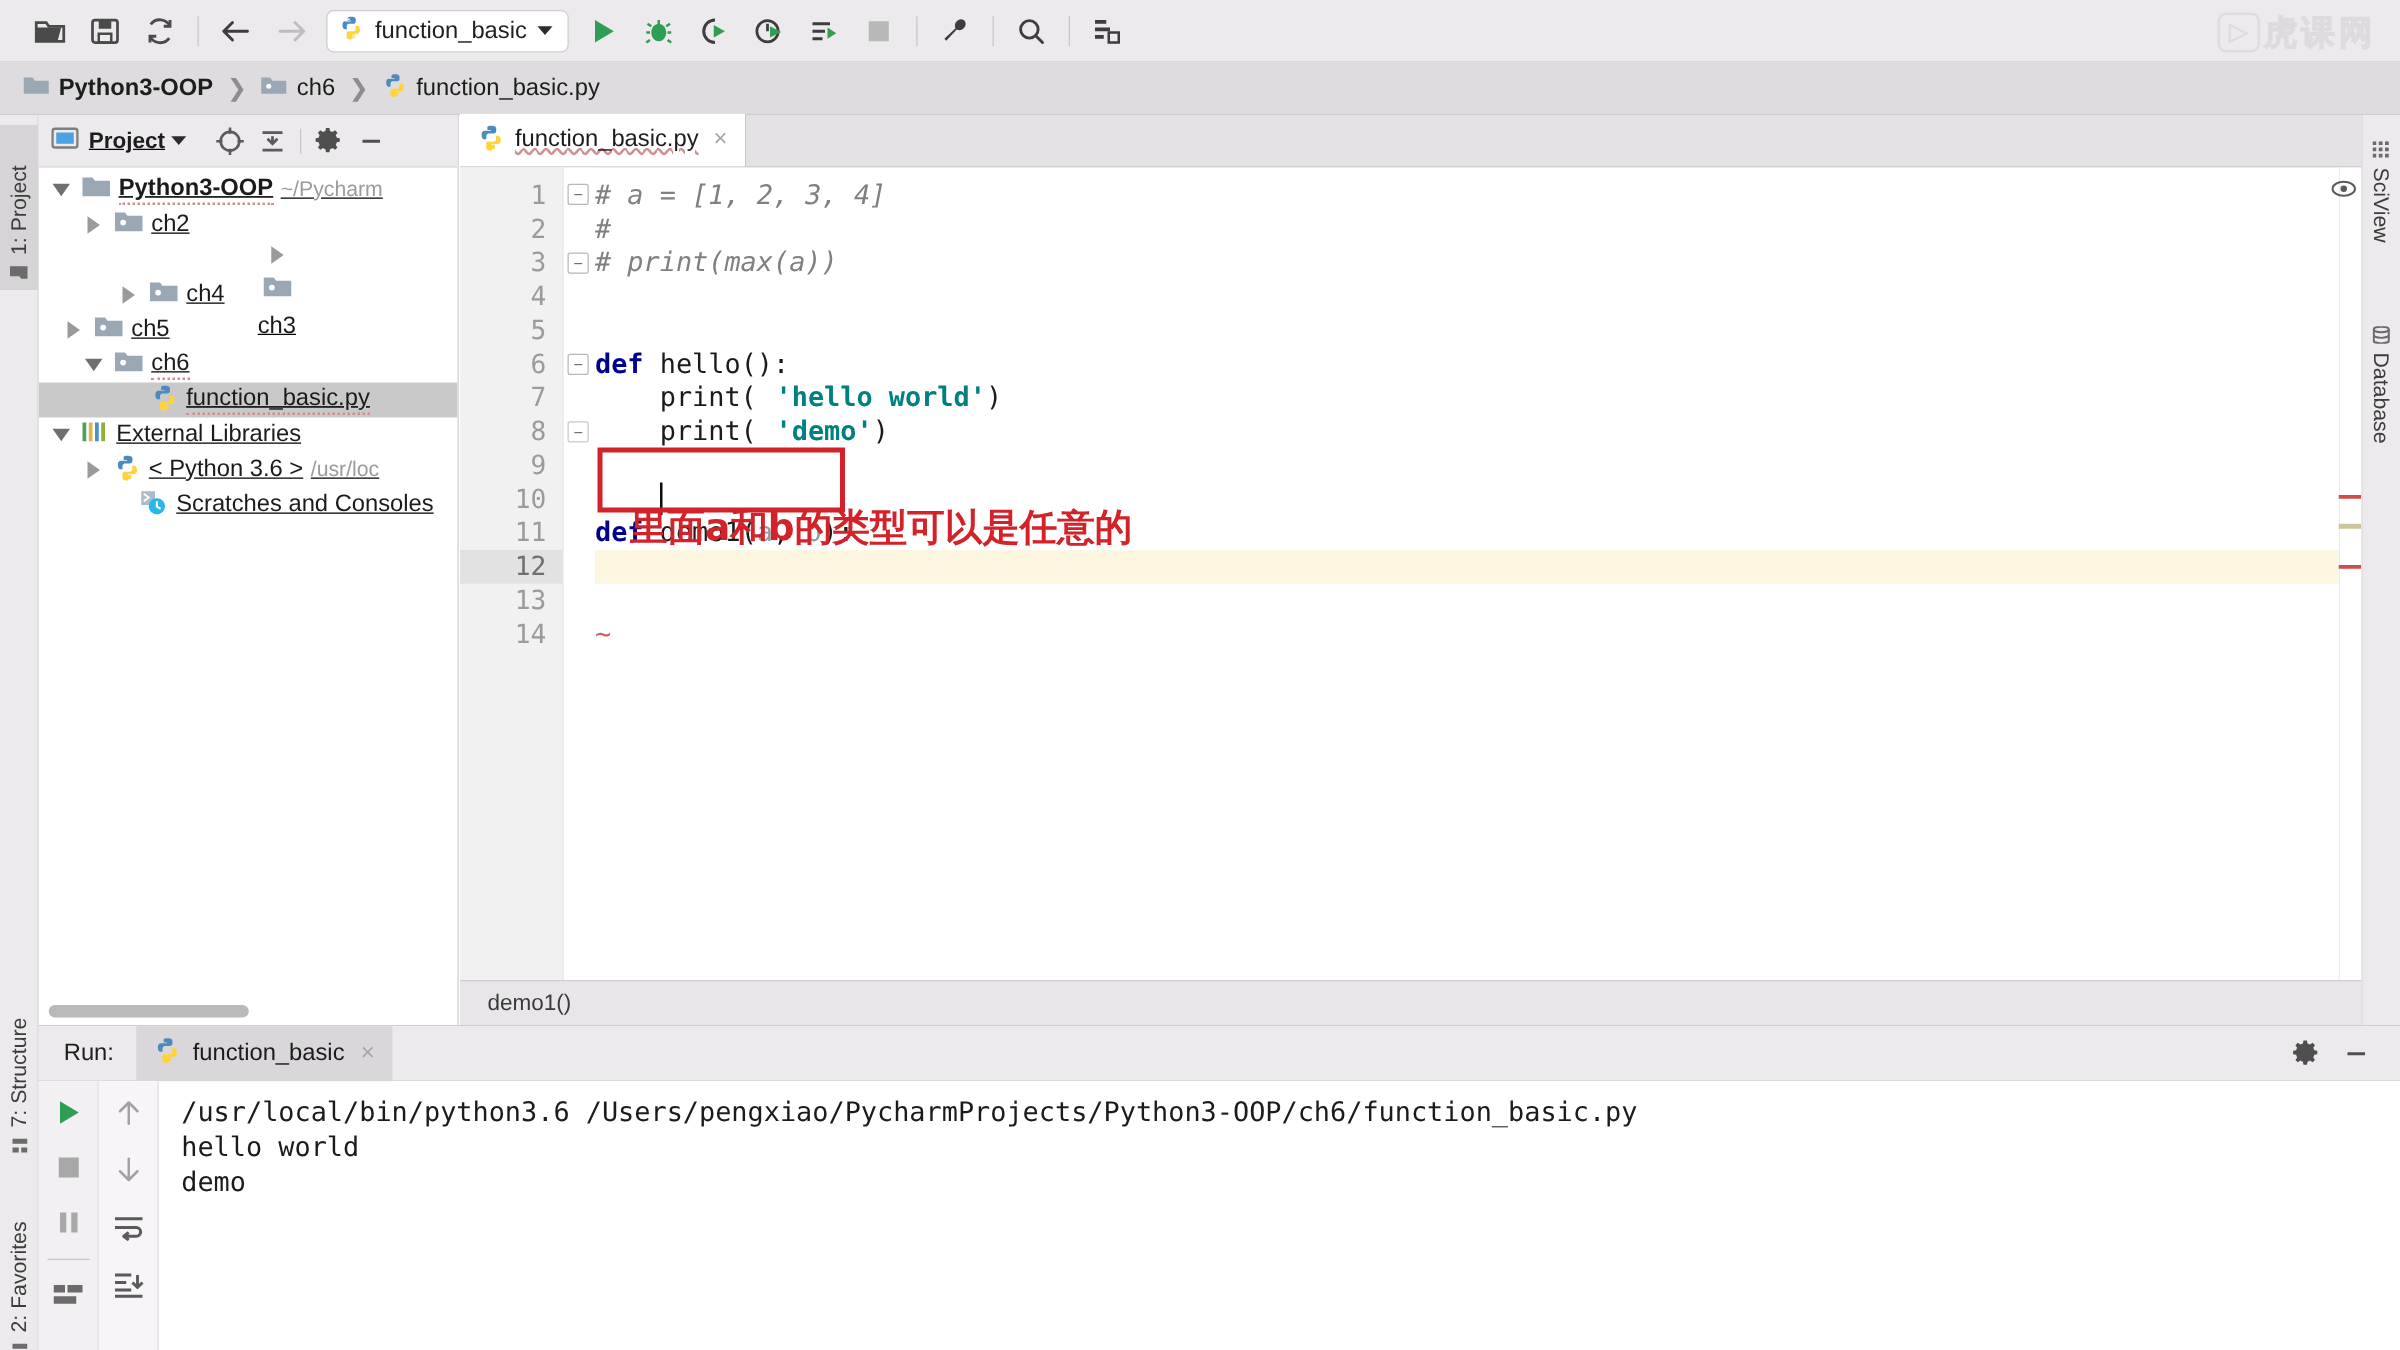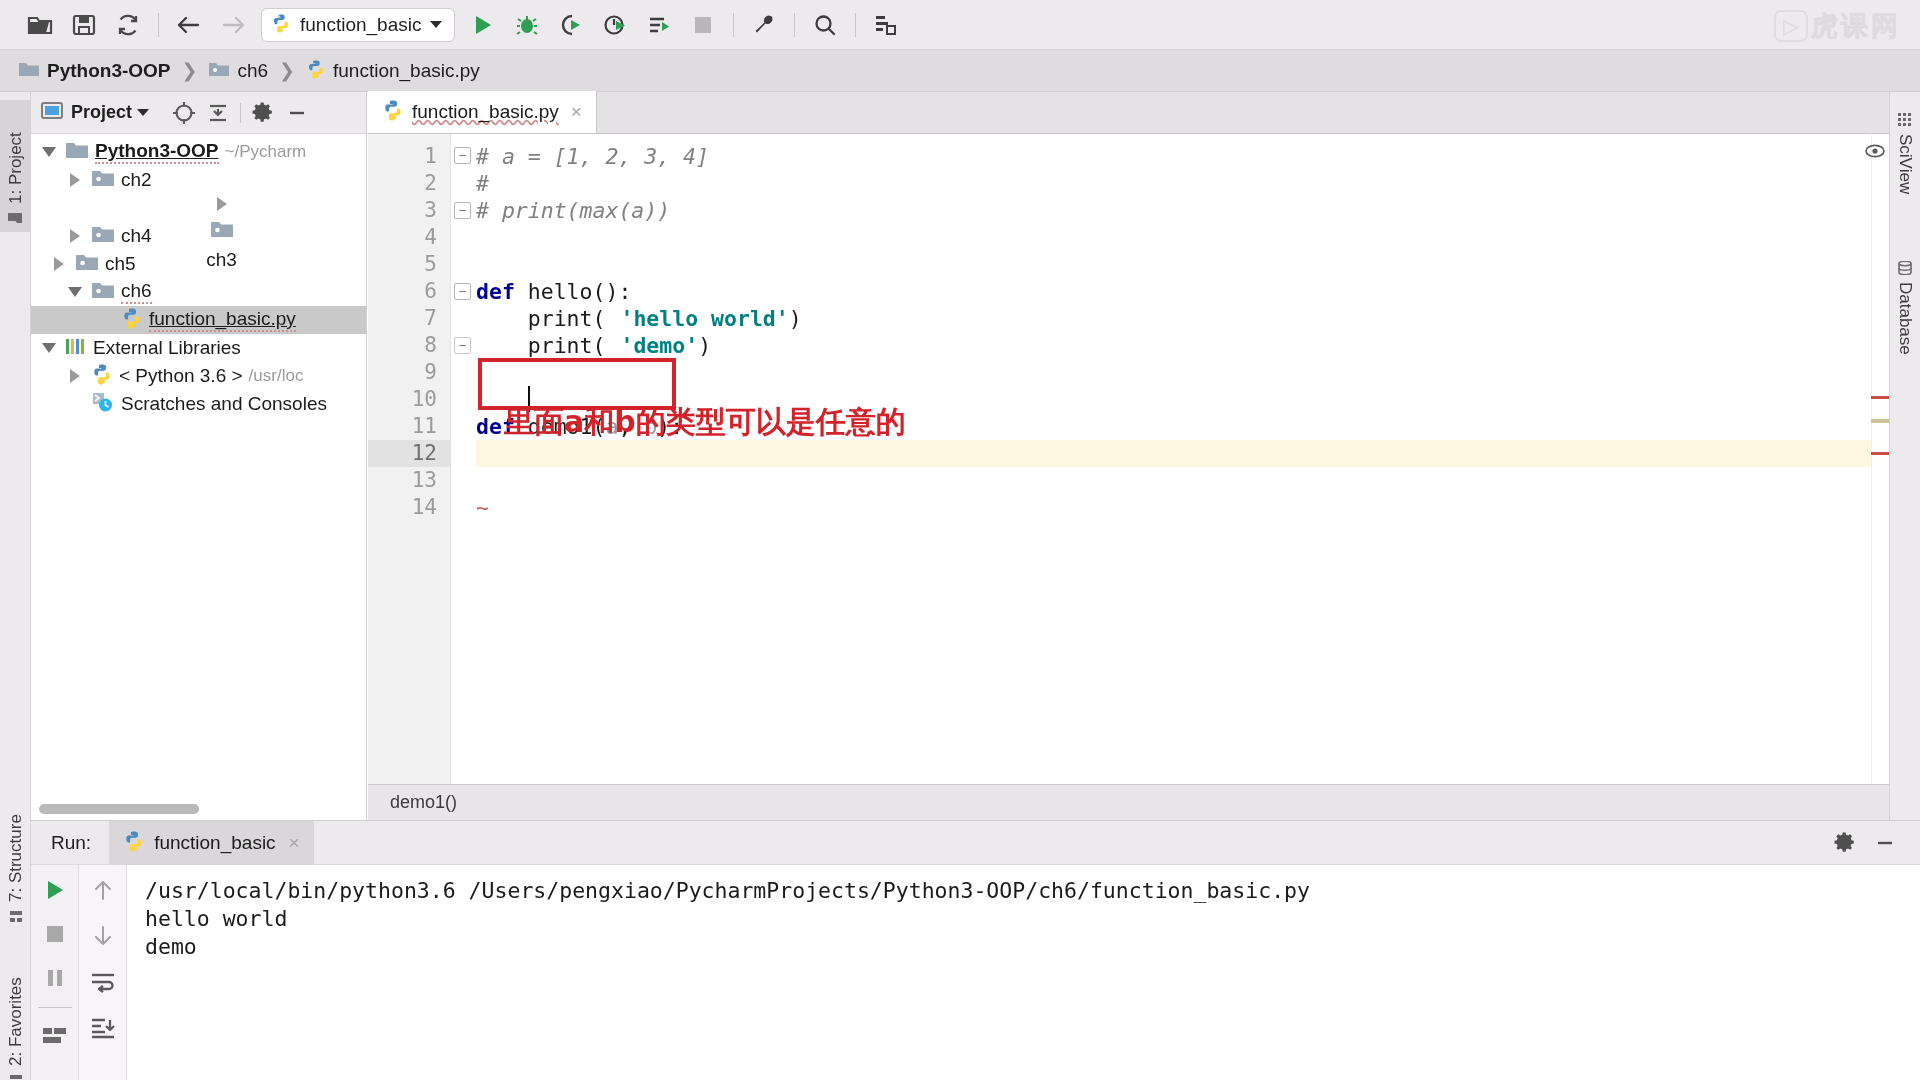--- a/index.html
+++ b/index.html
@@ -85,21 +85,21 @@
     position:absolute; right:0; width:31px;
     writing-mode:vertical-rl; text-orientation:mixed;
     font-size:17px; color:#3c3c3c; display:flex; align-items:center; gap:7px;
     cursor:pointer; padding:7px 0;
   }
 
   
   .projpanel {
     position:absolute; left:31px; top:92px; width:336px; height:728px;
     background:#ffffff; border-right:1px solid #cfcdcf;
-    display:flex; flex-direction:column;
+    display:flex; flex-direction:column;text-decoration:underline;
   }
   .projhead {
     height:42px; background:#eceaec; display:flex; align-items:center;
     padding:0 8px 0 10px; gap:4px; border-bottom:1px solid #dcdadc;
   }
   .projhead .title { font-size:18px; color:#1d1d1d; font-weight:600; margin-left:4px; }
   .ph-btn { width:30px;height:30px;display:flex;align-items:center;justify-content:center;cursor:pointer; }
   .ph-sep { width:1px;height:20px;background:#c9c6c9;margin:0 3px; }
 
   .tree { flex:1; padding-top:4px; overflow:hidden; position:relative; }
@@ -517,21 +517,21 @@
           </span>
         <span>
           <svg width="24" height="19" viewBox="0 0 24 19">
               <path d="M1 2h8l2 2.5h12V17H1z" fill="#9aa7b5"></path>
               <circle cx="7.5" cy="10" r="2.3" fill="#fff"></circle>
             </svg>
         </span>
         <span class="tname">ch3</span>
       </div>
 
-      <div class="trow" style="padding-left:34px;">
+      <div class="trow" style="padding-left:34px;margin-left:28px;">
         <span class="tw">
             <span class="tri-r"></span>
           </span>
         <span>
           <svg width="24" height="19" viewBox="0 0 24 19">
               <path d="M1 2h8l2 2.5h12V17H1z" fill="#9aa7b5"></path>
               <circle cx="7.5" cy="10" r="2.3" fill="#fff"></circle>
             </svg>
         </span>
         <span class="tname">ch4</span>
@@ -596,21 +596,21 @@
         <span>
           <svg width="22" height="22" viewBox="0 0 20 20">
               <path d="M9.6 1.4c-2.6 0-2.4 1.1-2.4 1.1v2.1h2.5v.5H5.4S3 4.8 3 8.1c0 3.3 2.1 3.2 2.1 3.2h1.3V9.1s-.1-2.1 2-2.1h3.2s2 .1 2-1.9V3.3s.3-1.9-3.9-1.9z" fill="#4b8bbe"></path>
               <path d="M10.3 18.6c2.6 0 2.4-1.1 2.4-1.1v-2.1h-2.5v-.5h4.3s2.4.3 2.4-3c0-3.3-2.1-3.2-2.1-3.2h-1.3v2.2s.1 2.1-2 2.1H8.3s-2-.1-2 1.9v2.8s-.3 1.9 3.9 1.9z" fill="#ffd43b"></path>
             </svg>
         </span>
         <span class="tname">&lt; Python 3.6 &gt;</span>
         <span class="tpath">/usr/loc</span>
       </div>
 
-      <div class="trow" style="padding-left:34px;">
+      <div class="trow" style="padding-left:34px;margin-left:20px;">
         <span class="tw"></span>
         <span>
           <svg width="24" height="22" viewBox="0 0 24 22">
               <path d="M2 2h11v11H2z" fill="#a8bcc9"></path>
               <path d="M4 4l4 3-4 3" stroke="#fff" stroke-width="1.6" fill="none"></path>
               <circle cx="14.5" cy="14" r="6.5" fill="#29b6e8"></circle>
               <path d="M14.5 10v4.3l3 1.7" stroke="#fff" stroke-width="1.7" fill="none"></path>
             </svg>
         </span>
         <span class="tname">Scratches and Consoles</span>

